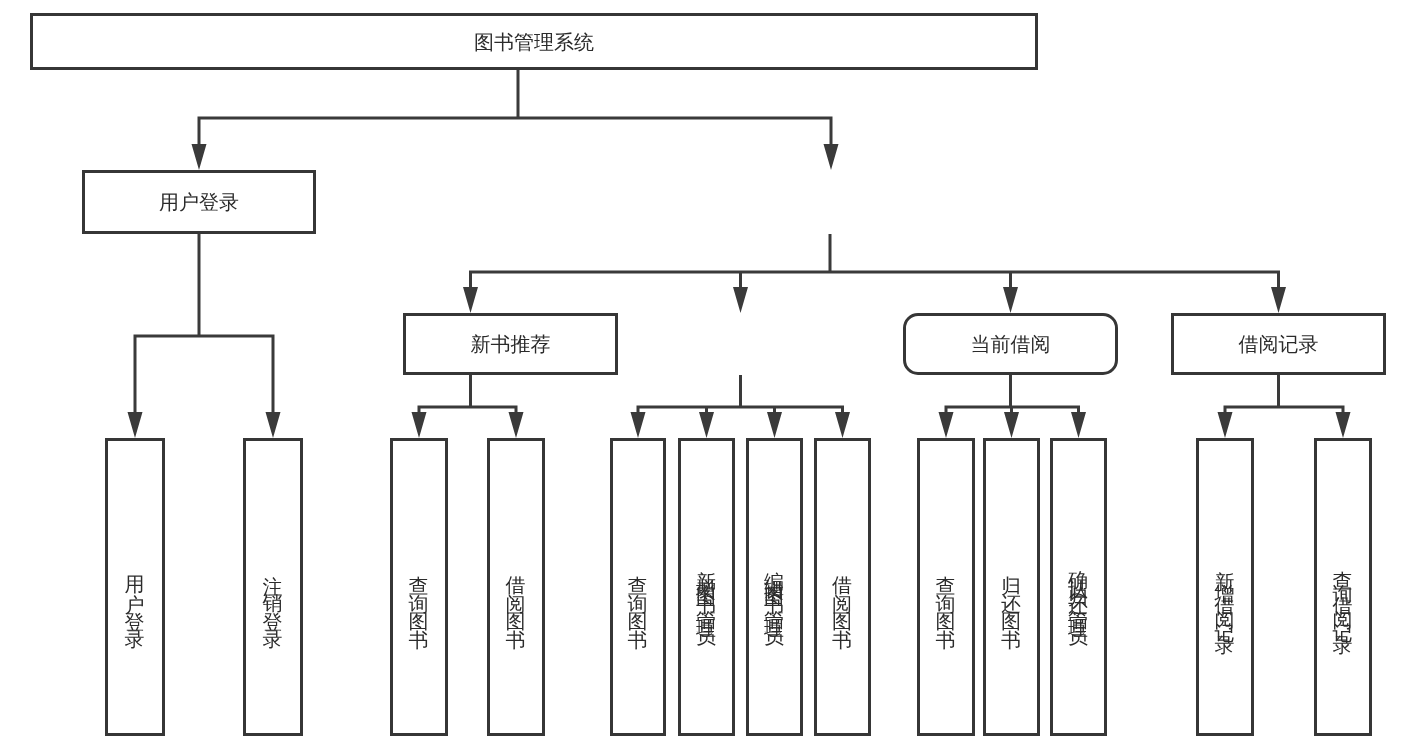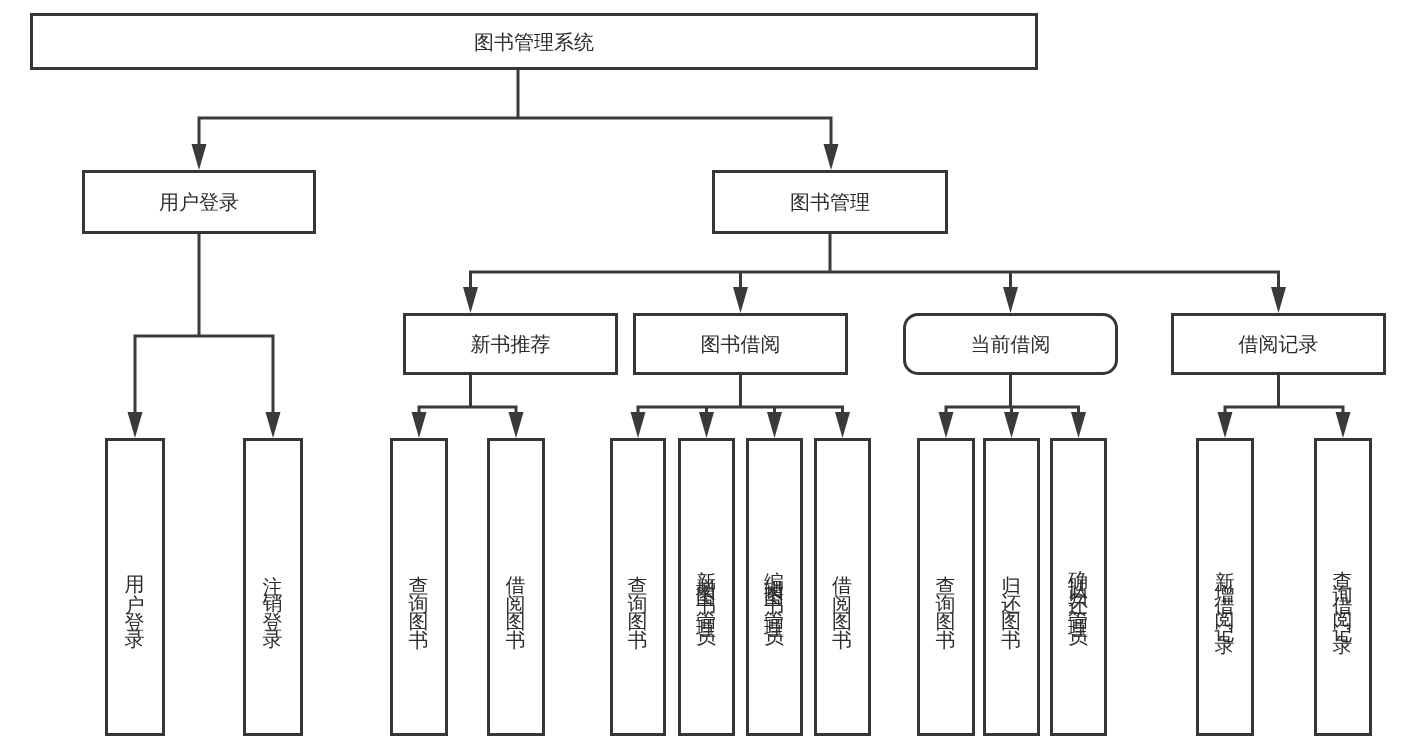--- a/index.html
+++ b/index.html
@@ -97,29 +97,23 @@
              M1335.5 412 L1350.5 412 L1343 438 Z" fill="#3a3a3a" stroke="none"></path>
   </svg>
 
   <div class="node" style="left:14px; top:13px; width:1008px; height:57px;margin-left:16px;">
     <span class="lbl">图书管理系统</span>
   </div>
 
   <div class="node" style="left:82px; top:170px; width:234px; height:64px;">
     <span class="lbl">用户登录</span>
   </div>
-  <div class="node" style="left:712px; top:170px; width:236px; height:64px;">
-    <span class="lbl">图书管理</span>
-  </div>
 
   <div class="node" style="left:363px; top:313px; width:215px; height:62px;margin-left:40px;">
     <span class="lbl">新书推荐</span>
-  </div>
-  <div class="node" style="left:633px; top:313px; width:215px; height:62px;">
-    <span class="lbl">图书借阅</span>
   </div>
   <div class="node" style="left:903px; top:313px; width:215px; height:62px;border-radius:15px;">
     <span class="lbl">当前借阅</span>
   </div>
   <div class="node" style="left:1171px; top:313px; width:215px; height:62px;text-align:right;">
     <span class="lbl">借阅记录</span>
   </div>
 
   <div class="node leaf ls-wide" style="left:105px; width:60px;">
     <span class="lbl">用户登录</span>

